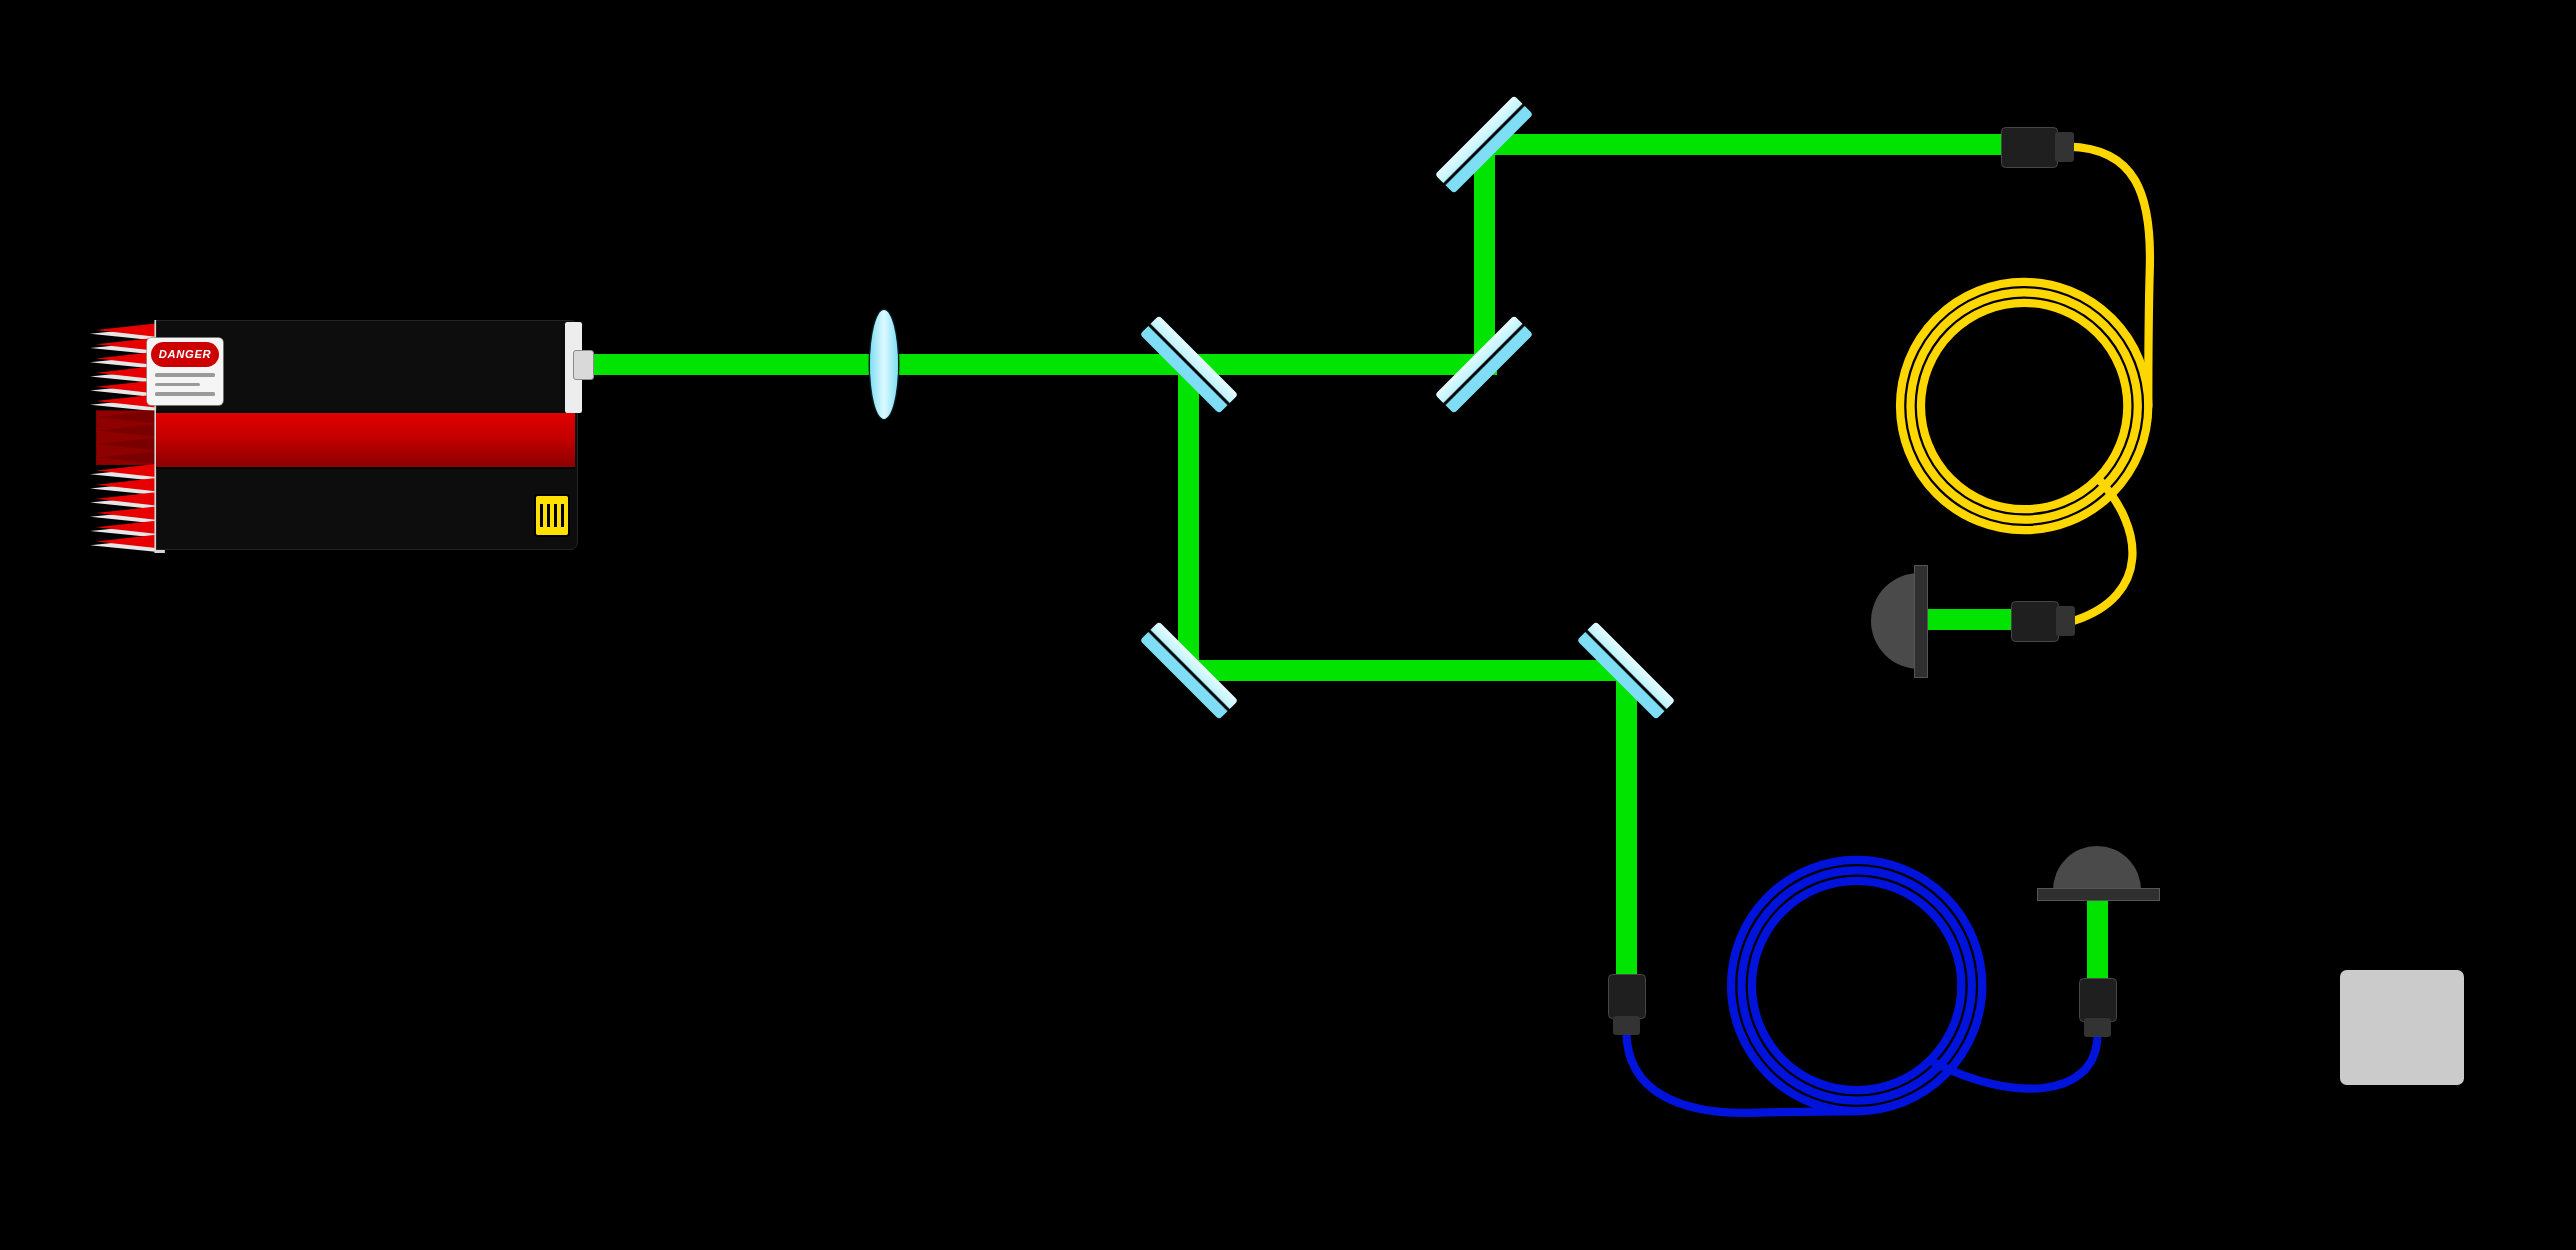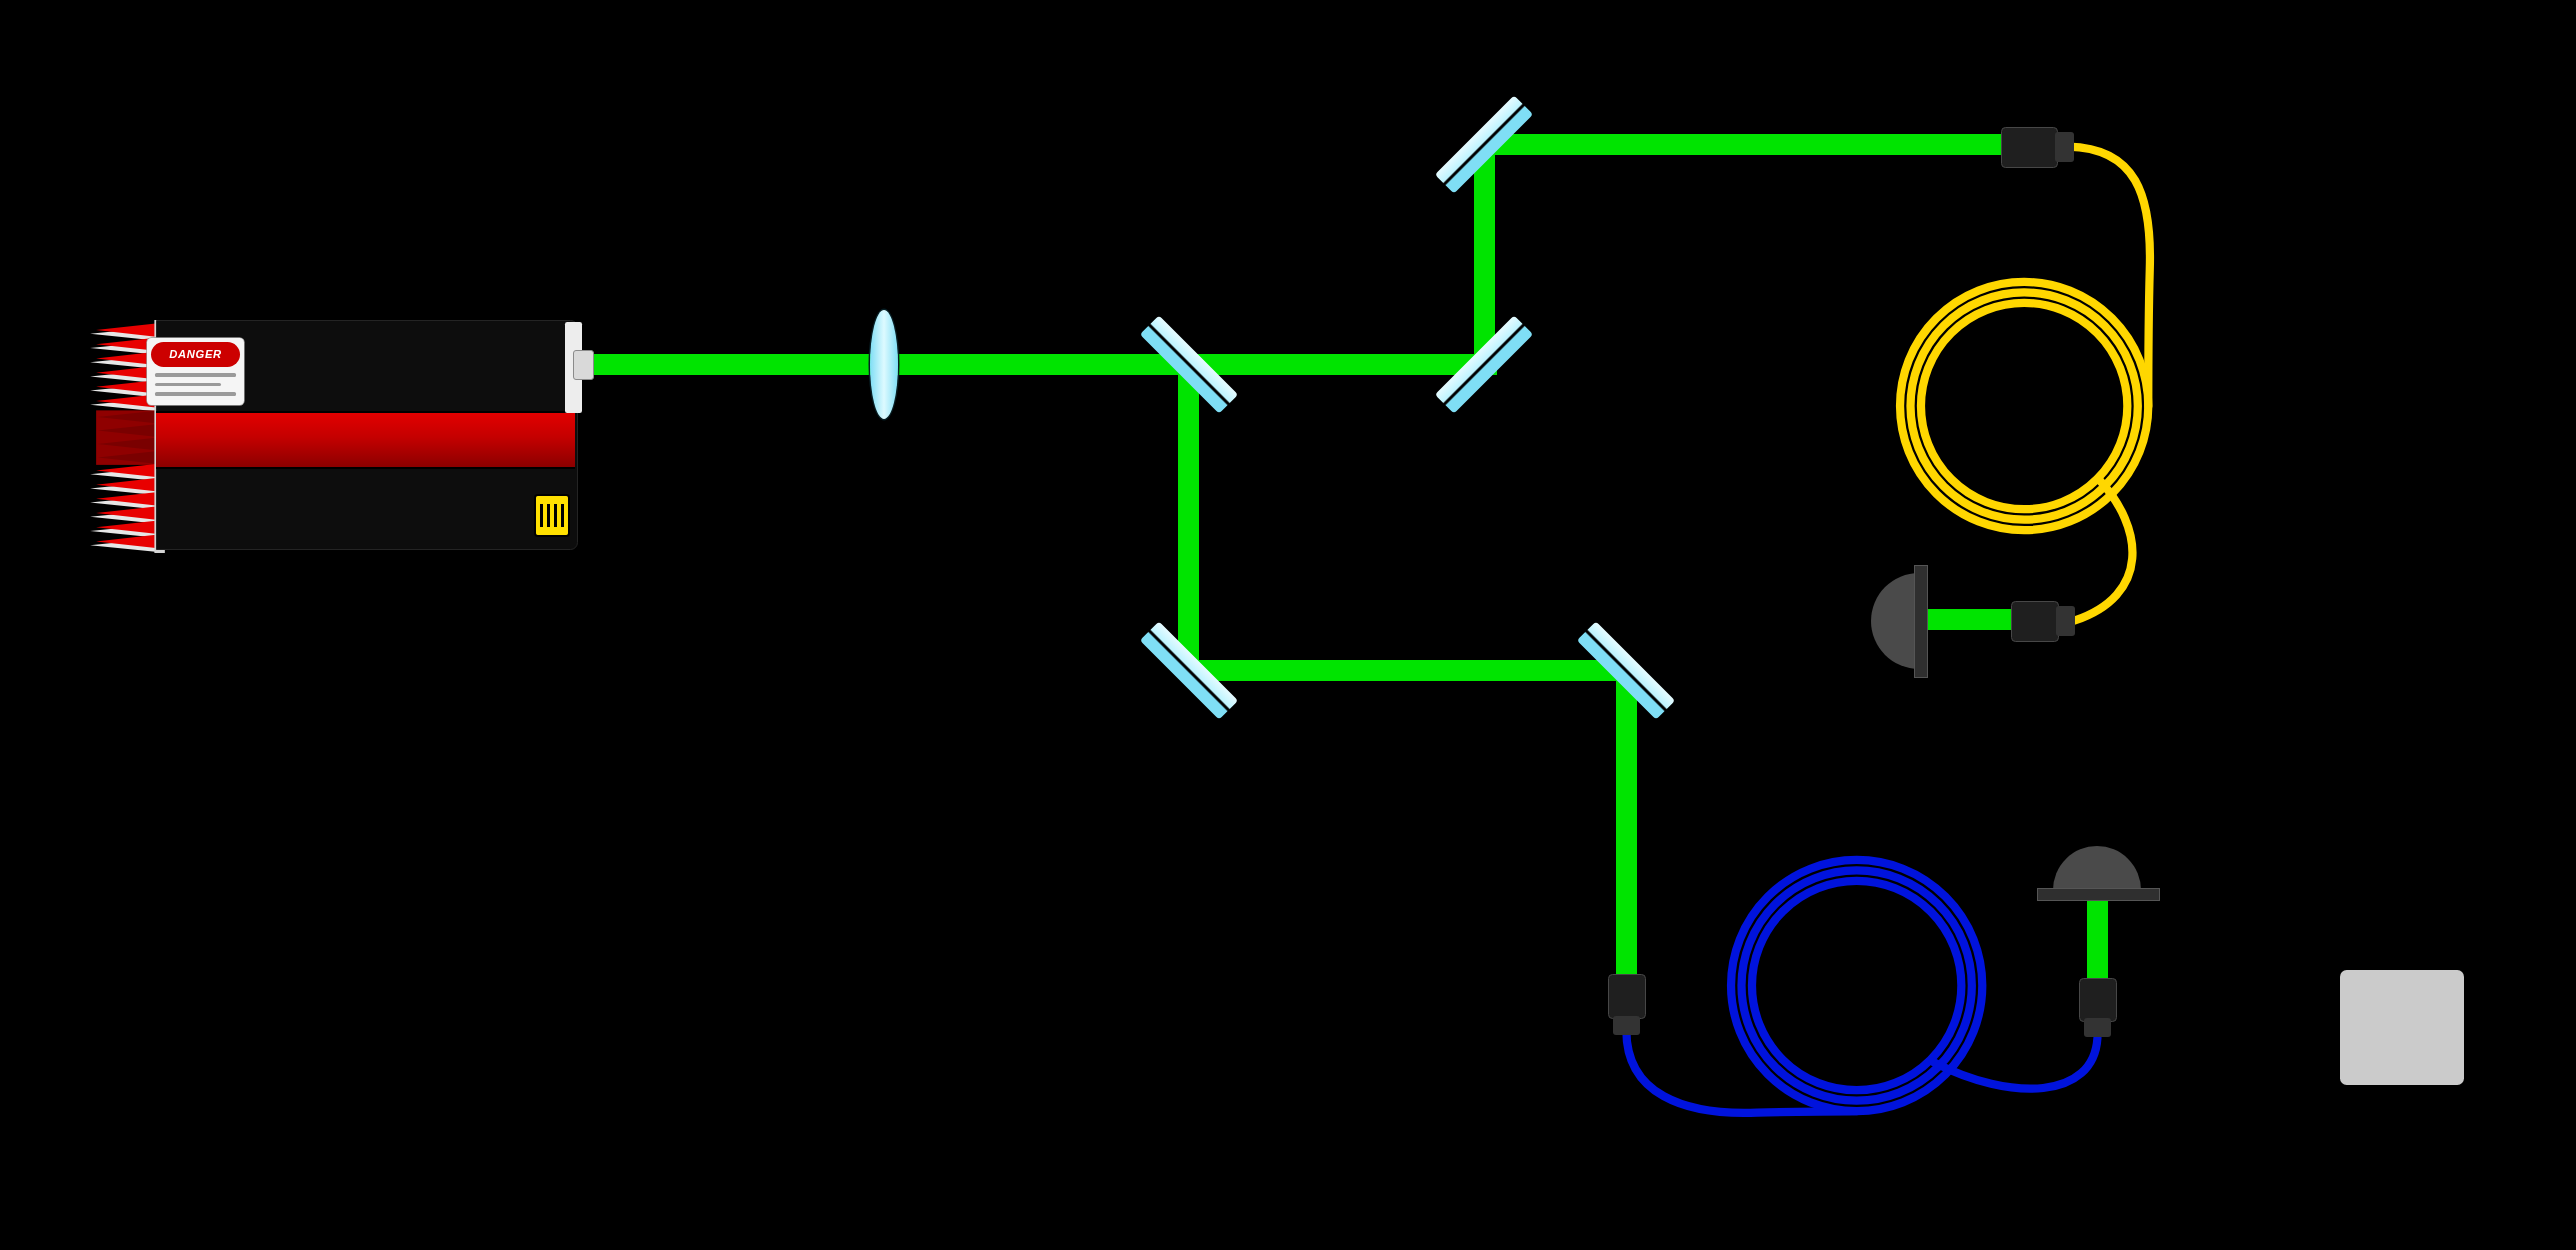--- a/index.html
+++ b/index.html
@@ -104,21 +104,21 @@
     <polygon points="94,197 0,206.5 94,216 0,225.5 94,235 0,244.5 94,254 0,263.5 94,273 0,282.5 94,292 0,301.5 94,311" style="fill:var(--fin-backing-white)"></polygon>
     <polygon points="94,192 8,201.5 94,211 8,220.5 94,230 8,239.5 94,249 8,258.5 94,268 8,277.5 94,287 8,296.5 94,306" style="fill:var(--fin-red)"></polygon>
     <rect x="86" y="0" width="14" height="312" fill="#d4d4d4"></rect>
   </svg>
 
   <div class="laser-part laser-body" style="left:156px;top:320px;width:420px;height:228px;"></div>
   <div class="laser-part laser-stripe" style="left:156px;top:411px;width:419px;height:58px;box-sizing:border-box;"></div>
   <div class="laser-part endcap" style="left:565px;top:322px;width:16.5px;height:91px;"></div>
   <div class="laser-part aperture" style="left:573px;top:350px;width:21px;height:30px;box-sizing:border-box;"></div>
 
-  <div class="laser-part danger-sticker" style="left:147px;top:338px;width:97px;height:67px;">
+  <div class="laser-part danger-sticker" style="left:147px;top:338px;width:76px;height:67px;">
     <div class="danger-band">
       <span class="danger-text">DANGER</span>
     </div>
     <div class="fineprint"></div>
     <div class="fineprint short"></div>
     <div class="fineprint"></div>
   </div>
 
   <div class="laser-part cert-label" style="left:534px;top:494px;width:36px;height:43px;">
     <div class="cert-bar"></div>

